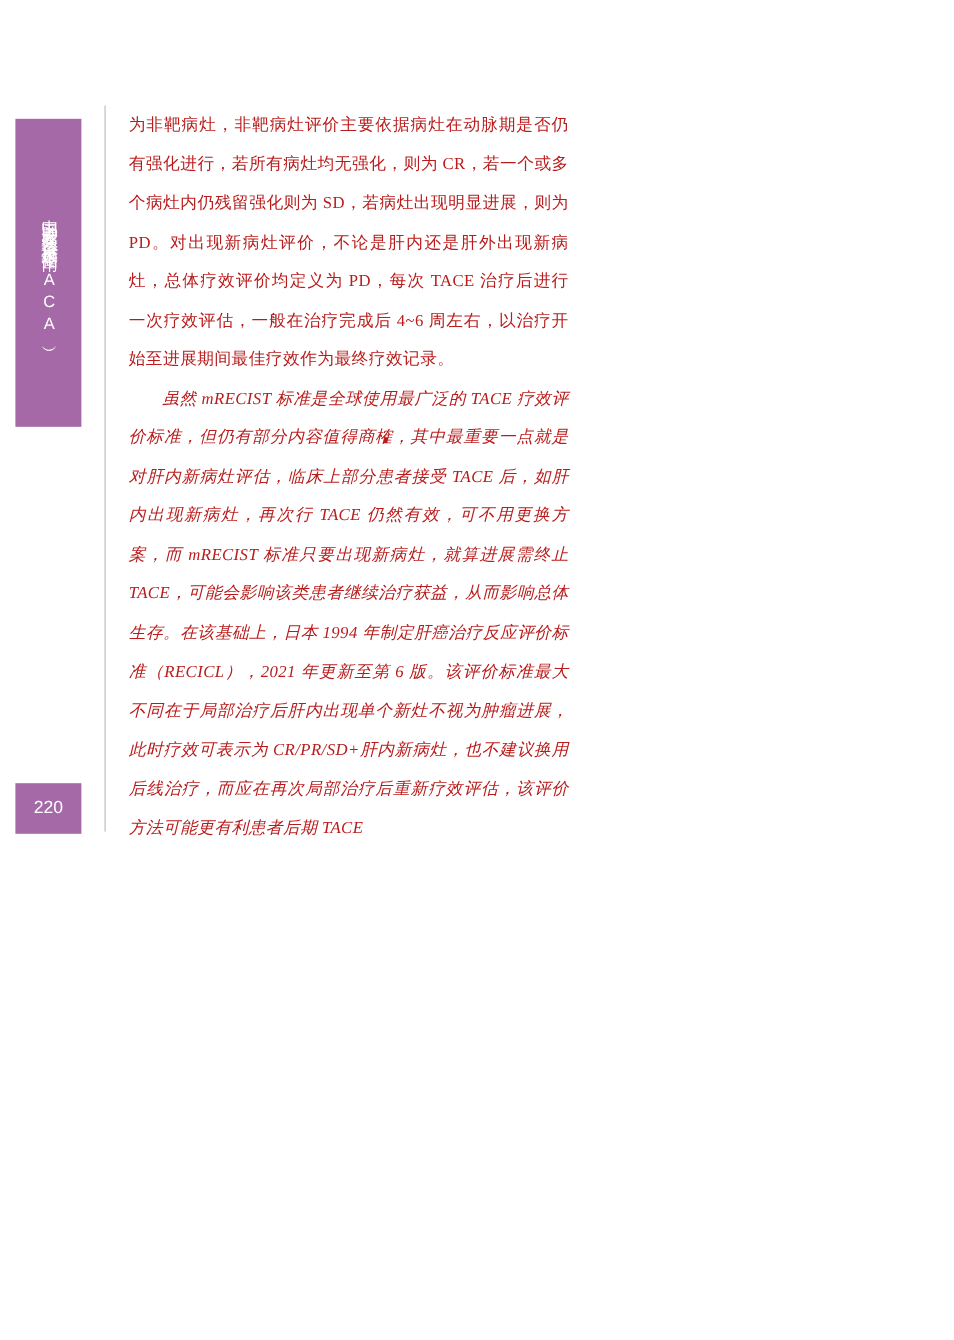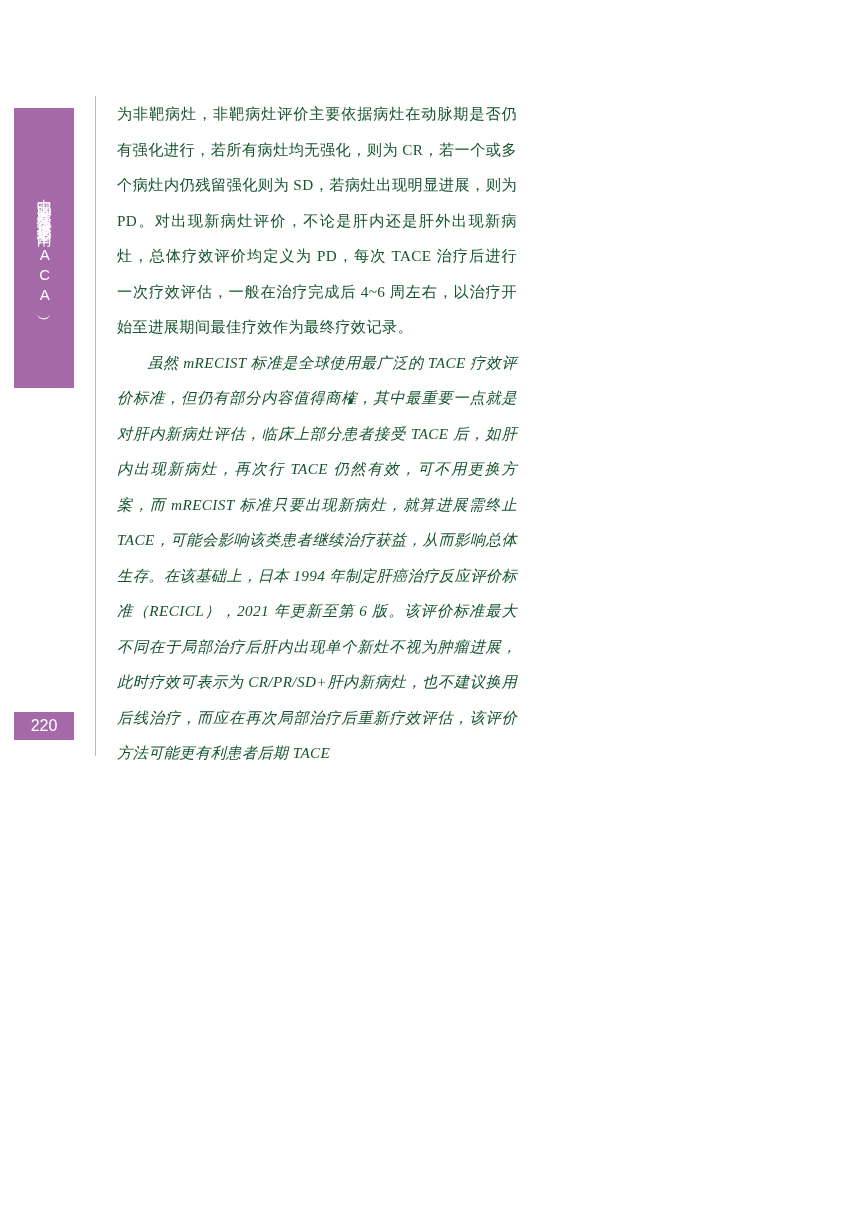--- a/index.html
+++ b/index.html
@@ -37,21 +37,21 @@
     font-family: "Liberation Sans", sans-serif;
     white-space: nowrap;
   }
 
   
   .page-badge {
     position: absolute;
     left: 14px;
     top: 712px;
     width: 60px;
-    height: 28px;
+    height: 46px;
     background: #a569a8;
     display: flex;
     align-items: center;
     justify-content: center;
   }
   .page-badge-num {
     color: #ffffff;
     font-size: 16px;
     font-family: "Liberation Sans", sans-serif;
   }
@@ -68,21 +68,21 @@
 
   
   .text-column {
     position: absolute;
     left: 117px;
     top: 96px;
     width: 400px;
   }
   .para {
     margin: 0;
-    color: #14532d;
+    color: #b91c1c;
     font-size: 15.2px;
     line-height: 35.5px;
     text-align: justify;
     text-justify: inter-ideograph;
     letter-spacing: 0.4px;
   }
   .para + .para {
     margin-top: 0;
     font-style: italic;
   }

